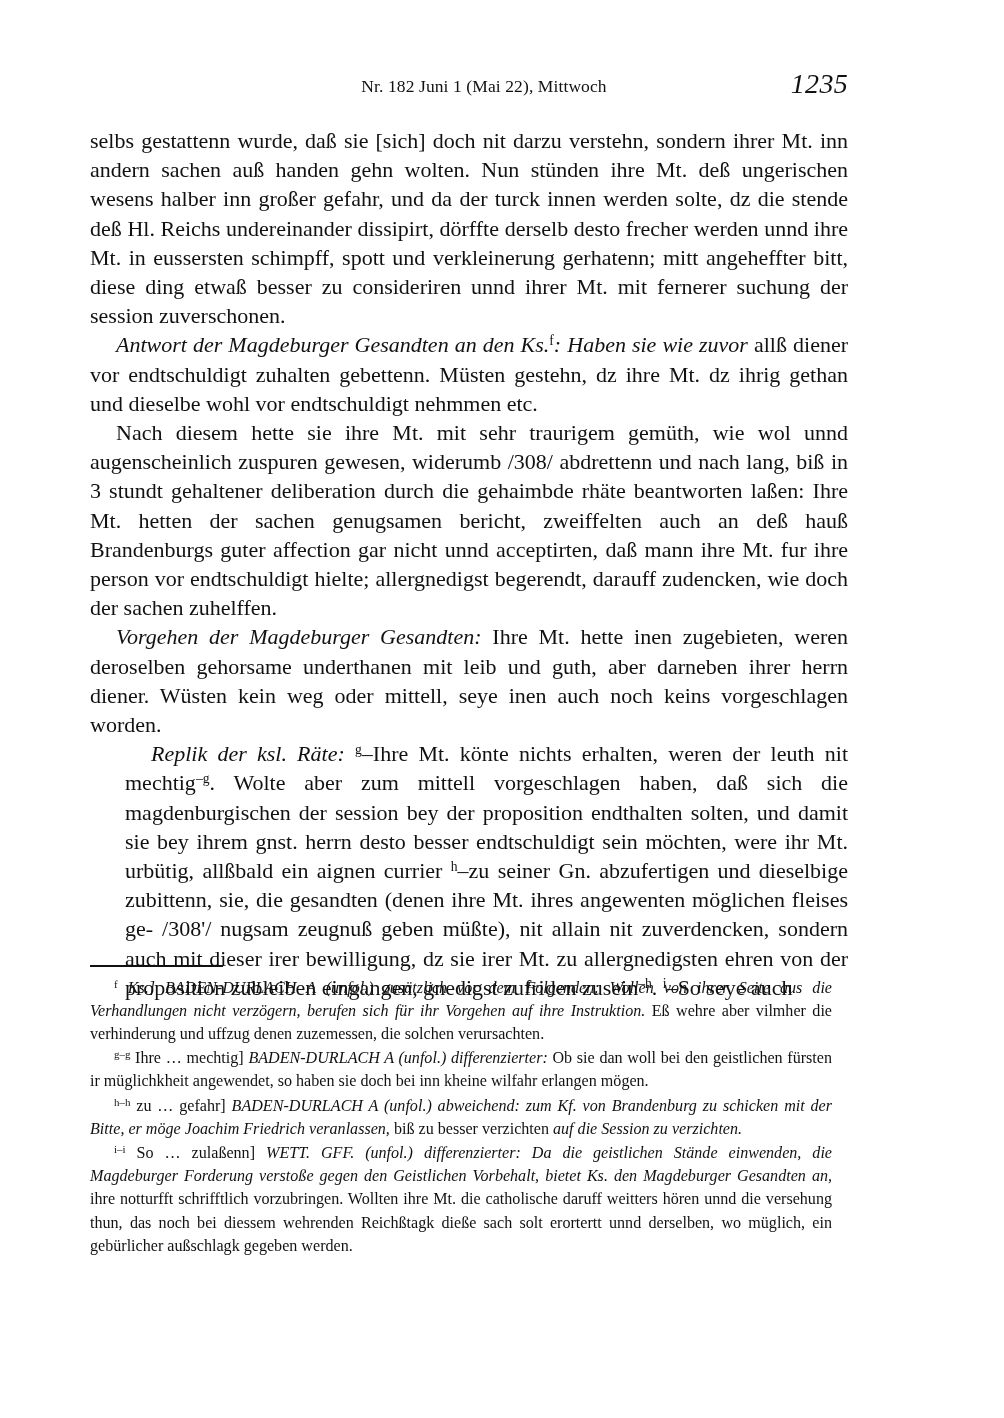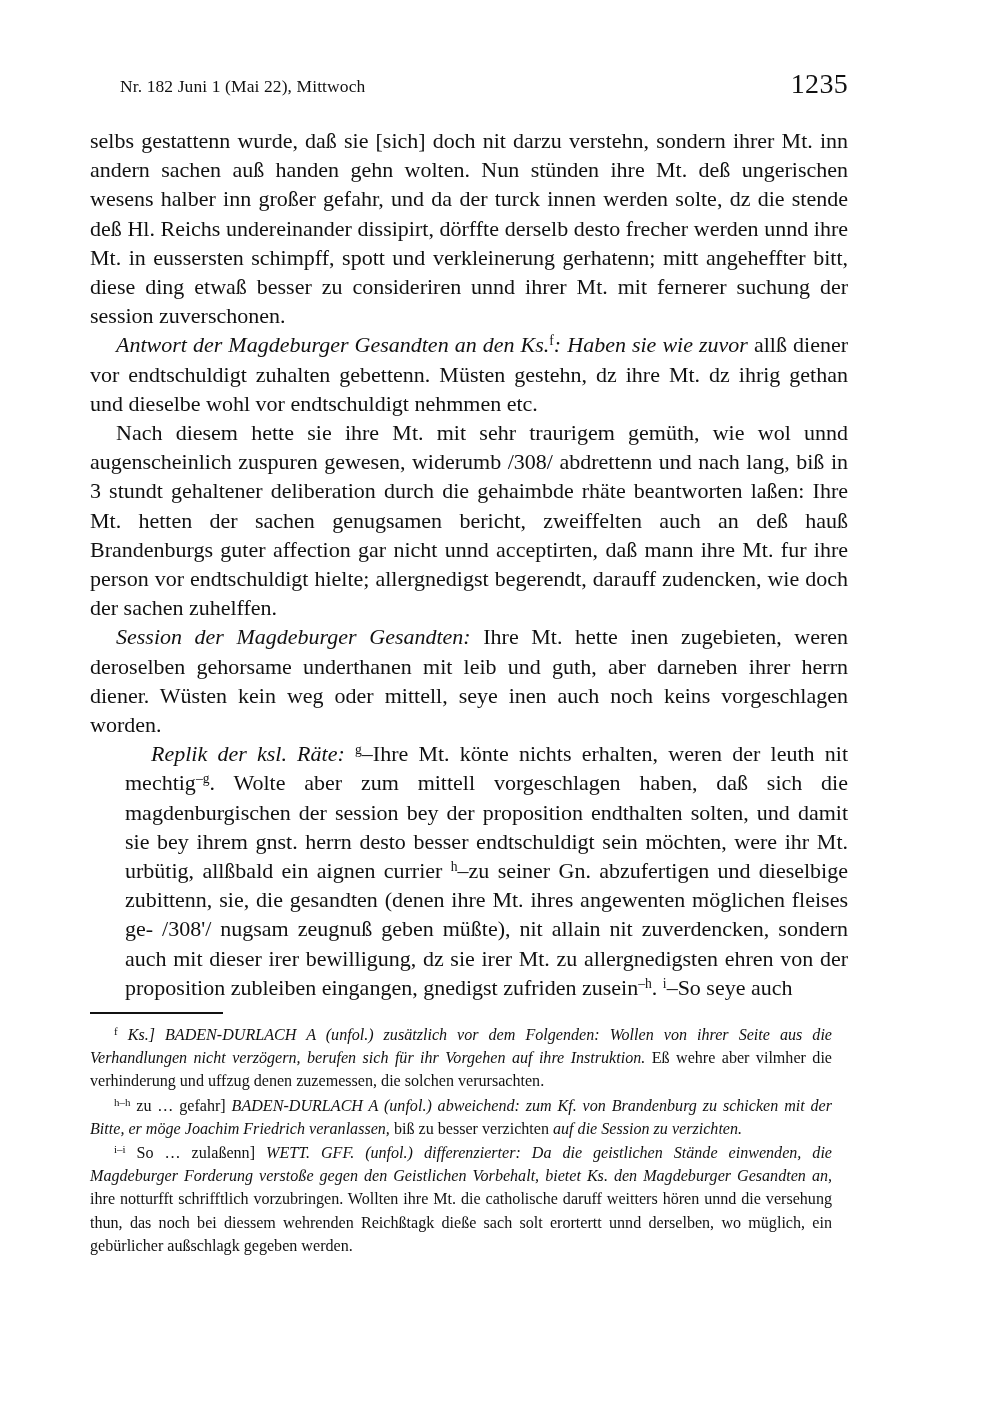--- a/index.html
+++ b/index.html
@@ -28,32 +28,33 @@
   .runhead {
     position: relative;
     height: 46px;
     margin-top: 76px;
   }
   .runhead-title {
     position: absolute;
     left: 0;
     right: 0;
     top: 0;
-    text-align: left;
+    text-align: center;
     font-size: 17.5px;
     letter-spacing: 0.1px;
     white-space: nowrap;
     padding-left: 30px;
   }
   .runhead-folio {
     position: absolute;
     right: 0;
     top: -8px;
     font-size: 28px;
     letter-spacing: 0.3px;
+    font-style: italic;
   }
 
   
   .body {
     margin-top: 4px;
     font-size: 22px;
     line-height: 29.2px;
     text-align: justify;
     text-justify: inter-word;
   }
@@ -120,28 +121,29 @@
   </div>
 
   <div class="body">
 
     <p><span>selbs gestattenn wurde, daß sie [sich] doch nit darzu verstehn, sondern ihrer Mt. inn andern sachen auß handen gehn wolten. Nun stünden ihre Mt. deß ungerischen wesens halber inn großer gefahr, und da der turck innen werden solte, dz die stende deß Hl. Reichs undereinander dissipirt, dörffte derselb desto frecher werden unnd ihre Mt. in eussersten schimpff, spott und verkleinerung gerhatenn; mitt angeheffter bitt, diese ding etwaß besser zu consideriren unnd ihrer Mt. mit fernerer suchung der session zuverschonen.</span></p>
 
     <p class="indent"><span class="it">Antwort der Magdeburger Gesandten an den Ks.</span><sup class="mk">f</sup><span class="it">: Haben sie wie zuvor</span><span> allß diener vor endtschuldigt zuhalten gebettenn. Müsten gestehn, dz ihre Mt. dz ihrig gethan und dieselbe wohl vor endtschuldigt nehmmen etc.</span></p>
 
     <p class="indent"><span>Nach diesem hette sie ihre Mt. mit sehr traurigem gemüth, wie wol unnd augenscheinlich zuspuren gewesen, widerumb /308/ abdrettenn und nach lang, biß in 3 stundt gehaltener deliberation durch die gehaimbde rhäte beantworten laßen: Ihre Mt. hetten der sachen genugsamen bericht, zweiffelten auch an deß hauß Brandenburgs guter affection gar nicht unnd acceptirten, daß mann ihre Mt. fur ihre person vor endtschuldigt hielte; allergnedigst begerendt, darauff zudencken, wie doch der sachen zuhelffen.</span></p>
 
-    <p class="indent"><span class="it">Session der Magdeburger Gesandten:</span><span> Ihre Mt. hette inen zugebieten, weren deroselben gehorsame underthanen mit leib und guth, aber darneben ihrer herrn diener. Wüsten kein weg oder mittell, seye inen auch noch keins vorgeschlagen worden.</span></p>
+    <p class="indent"><span class="it">Vorgehen der Magdeburger Gesandten:</span><span> Ihre Mt. hette inen zugebieten, weren deroselben gehorsame underthanen mit leib und guth, aber darneben ihrer herrn diener. Wüsten kein weg oder mittell, seye inen auch noch keins vorgeschlagen worden.</span></p>
 
     <p class="indent last-loose"><span class="it">Replik der ksl. Räte:</span> <sup class="mk">g</sup>–<span>Ihre Mt. könte nichts erhalten, weren der leuth nit mechtig</span><sup class="mk">–<span>g</span></sup><span>. Wolte aber zum mittell vorgeschlagen haben, daß sich die magdenburgischen der session bey der proposition endthalten solten, und damit sie bey ihrem gnst. herrn desto besser endtschuldigt sein möchten, were ihr Mt. urbütig, allßbald ein aignen currier </span><sup class="mk">h</sup>–<span>zu seiner Gn. abzufertigen und dieselbige zubittenn, sie, die gesandten (denen ihre Mt. ihres angewenten möglichen fleises ge- /308'/ nugsam zeugnuß geben müßte), nit allain nit zuverdencken, sondern auch mit dieser irer bewilligung, dz sie irer Mt. zu allergnedigsten ehren von der proposition zubleiben eingangen, gnedigst zufriden zusein</span><sup class="mk">–<span>h</span></sup><span>. </span><sup class="mk">i</sup>–<span>So seye auch</span></p>
 
   </div>
 
   <div class="fn-wrap">
     <div class="fn-rule"></div>
     <div id="fn-list">
         <p class="fn"><sup class="mk">f</sup> <span class="it">Ks.] BADEN-DURLACH A (unfol.) zusätzlich vor dem Folgenden: Wollen von ihrer Seite aus die Verhandlungen nicht verzögern, berufen sich für ihr Vorgehen auf ihre Instruktion.</span><span> Eß wehre aber vilmher die verhinderung und uffzug denen zuzemessen, die solchen verursachten.</span></p>
+        <p class="fn"><sup class="mk">g–g</sup> <span>Ihre … mechtig]</span><span class="it"> BADEN-DURLACH A (unfol.) differenzierter:</span><span> Ob sie dan woll bei den geistlichen fürsten ir müglichkheit angewendet, so haben sie doch bei inn kheine wilfahr erlangen mögen.</span></p>
         <p class="fn"><sup class="mk">h–h</sup> <span>zu … gefahr]</span><span class="it"> BADEN-DURLACH A (unfol.) abweichend: zum Kf. von Brandenburg zu schicken mit der Bitte, er möge Joachim Friedrich veranlassen,</span><span> biß zu besser verzichten </span><span class="it">auf die Session zu verzichten.</span></p>
         <p class="fn"><sup class="mk">i–i</sup> <span>So … zulaßenn]</span><span class="it"> WETT. GFF. (unfol.) differenzierter: Da die geistlichen Stände einwenden, die Magdeburger Forderung verstoße gegen den Geistlichen Vorbehalt, bietet Ks. den Magdeburger Gesandten an,</span><span> ihre notturfft schrifftlich vorzubringen. Wollten ihre Mt. die catholische daruff weitters hören unnd die versehung thun, das noch bei diessem wehrenden Reichßtagk dieße sach solt erortertt unnd derselben, wo müglich, ein gebürlicher außschlagk gegeben werden.</span></p>
       </div>
   </div>
 
 </div>
 
 </body></html>

